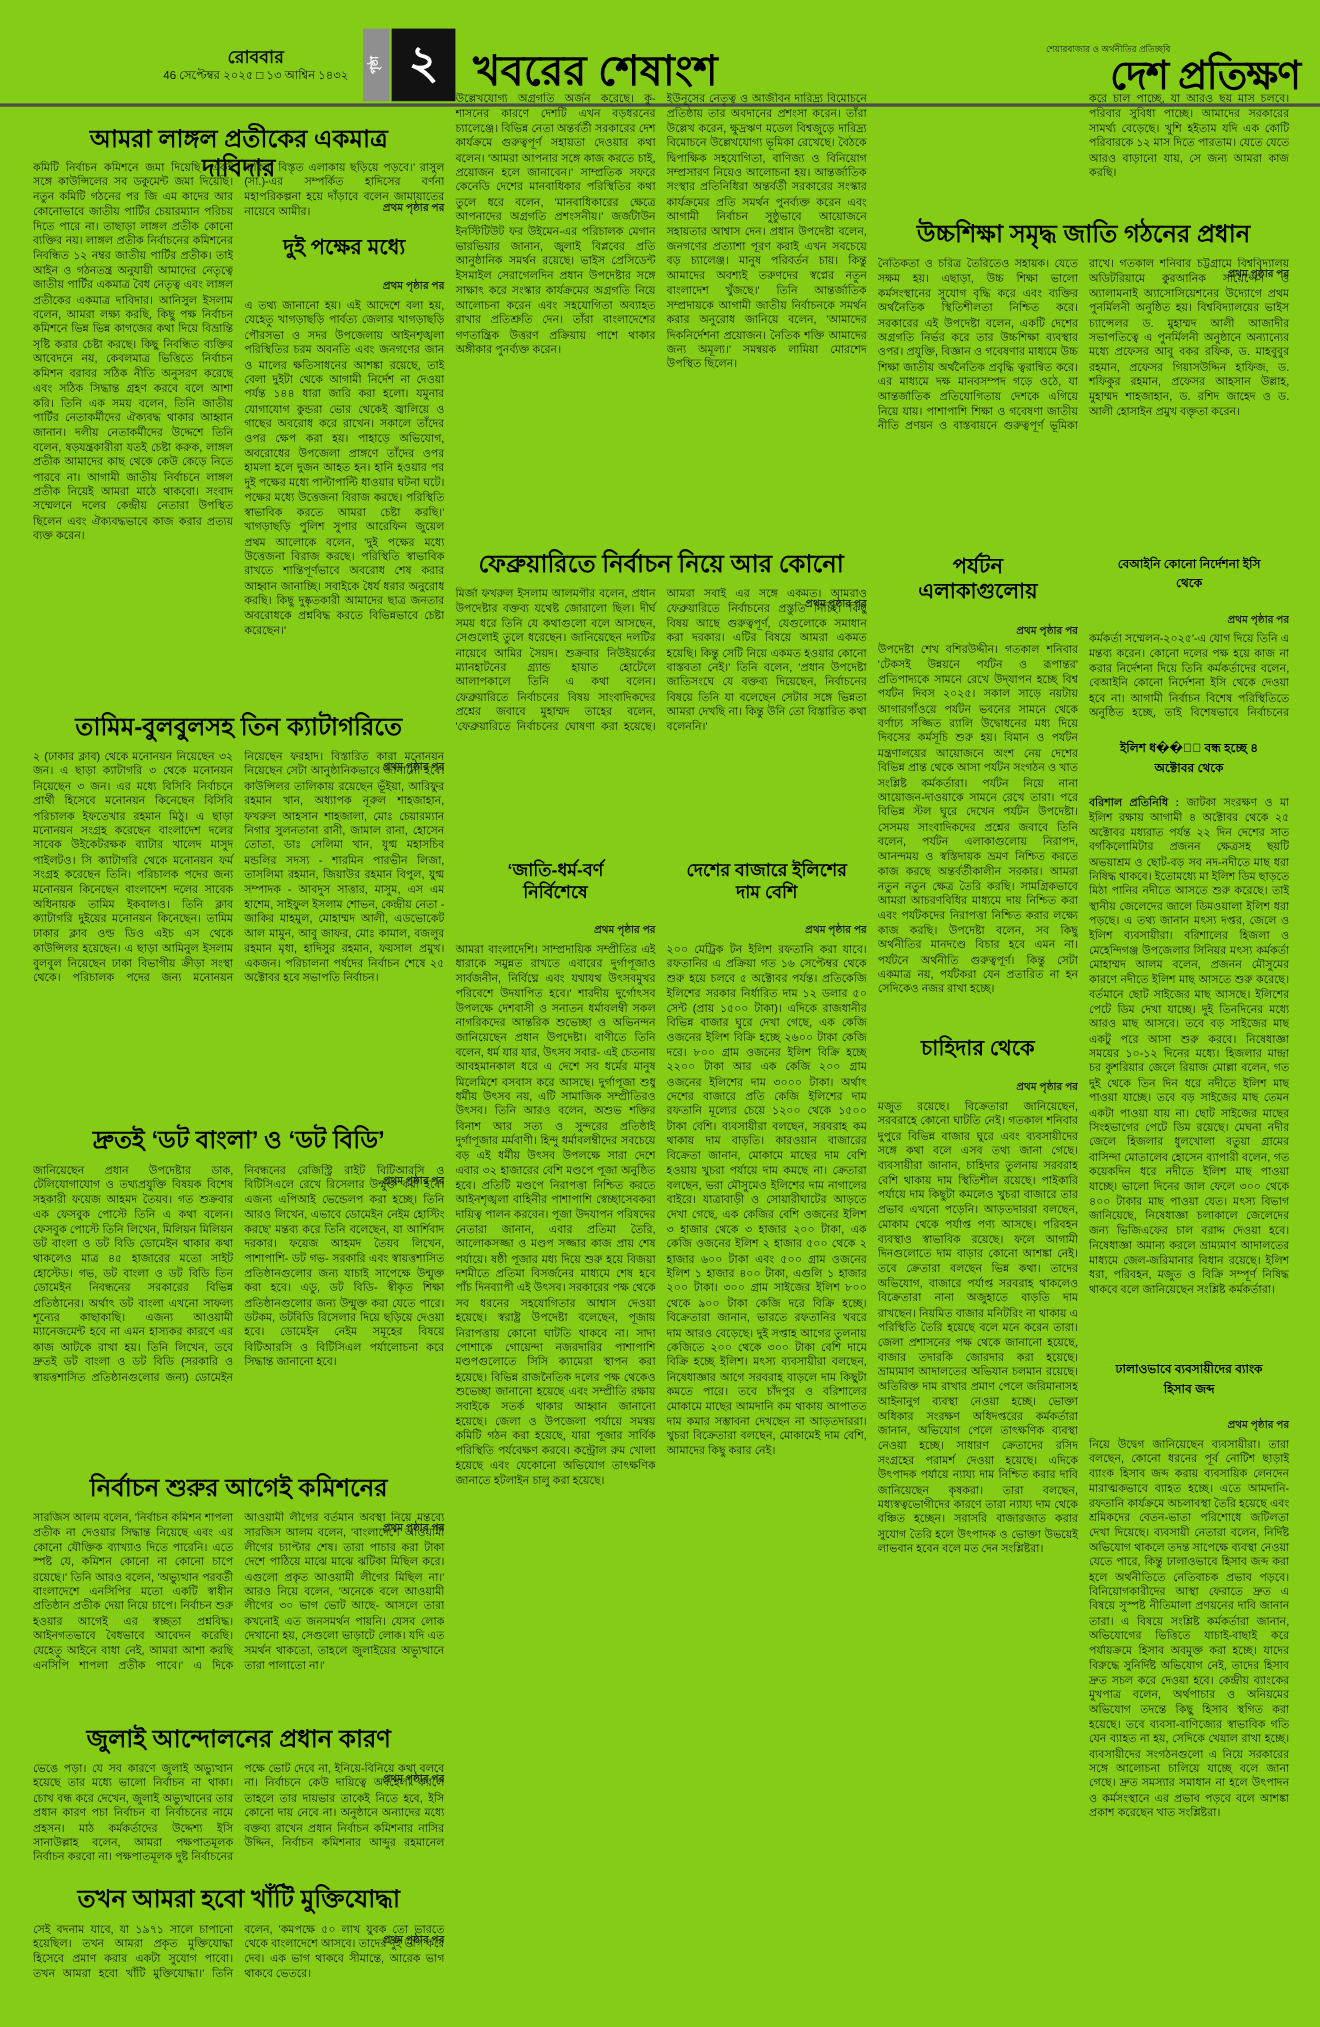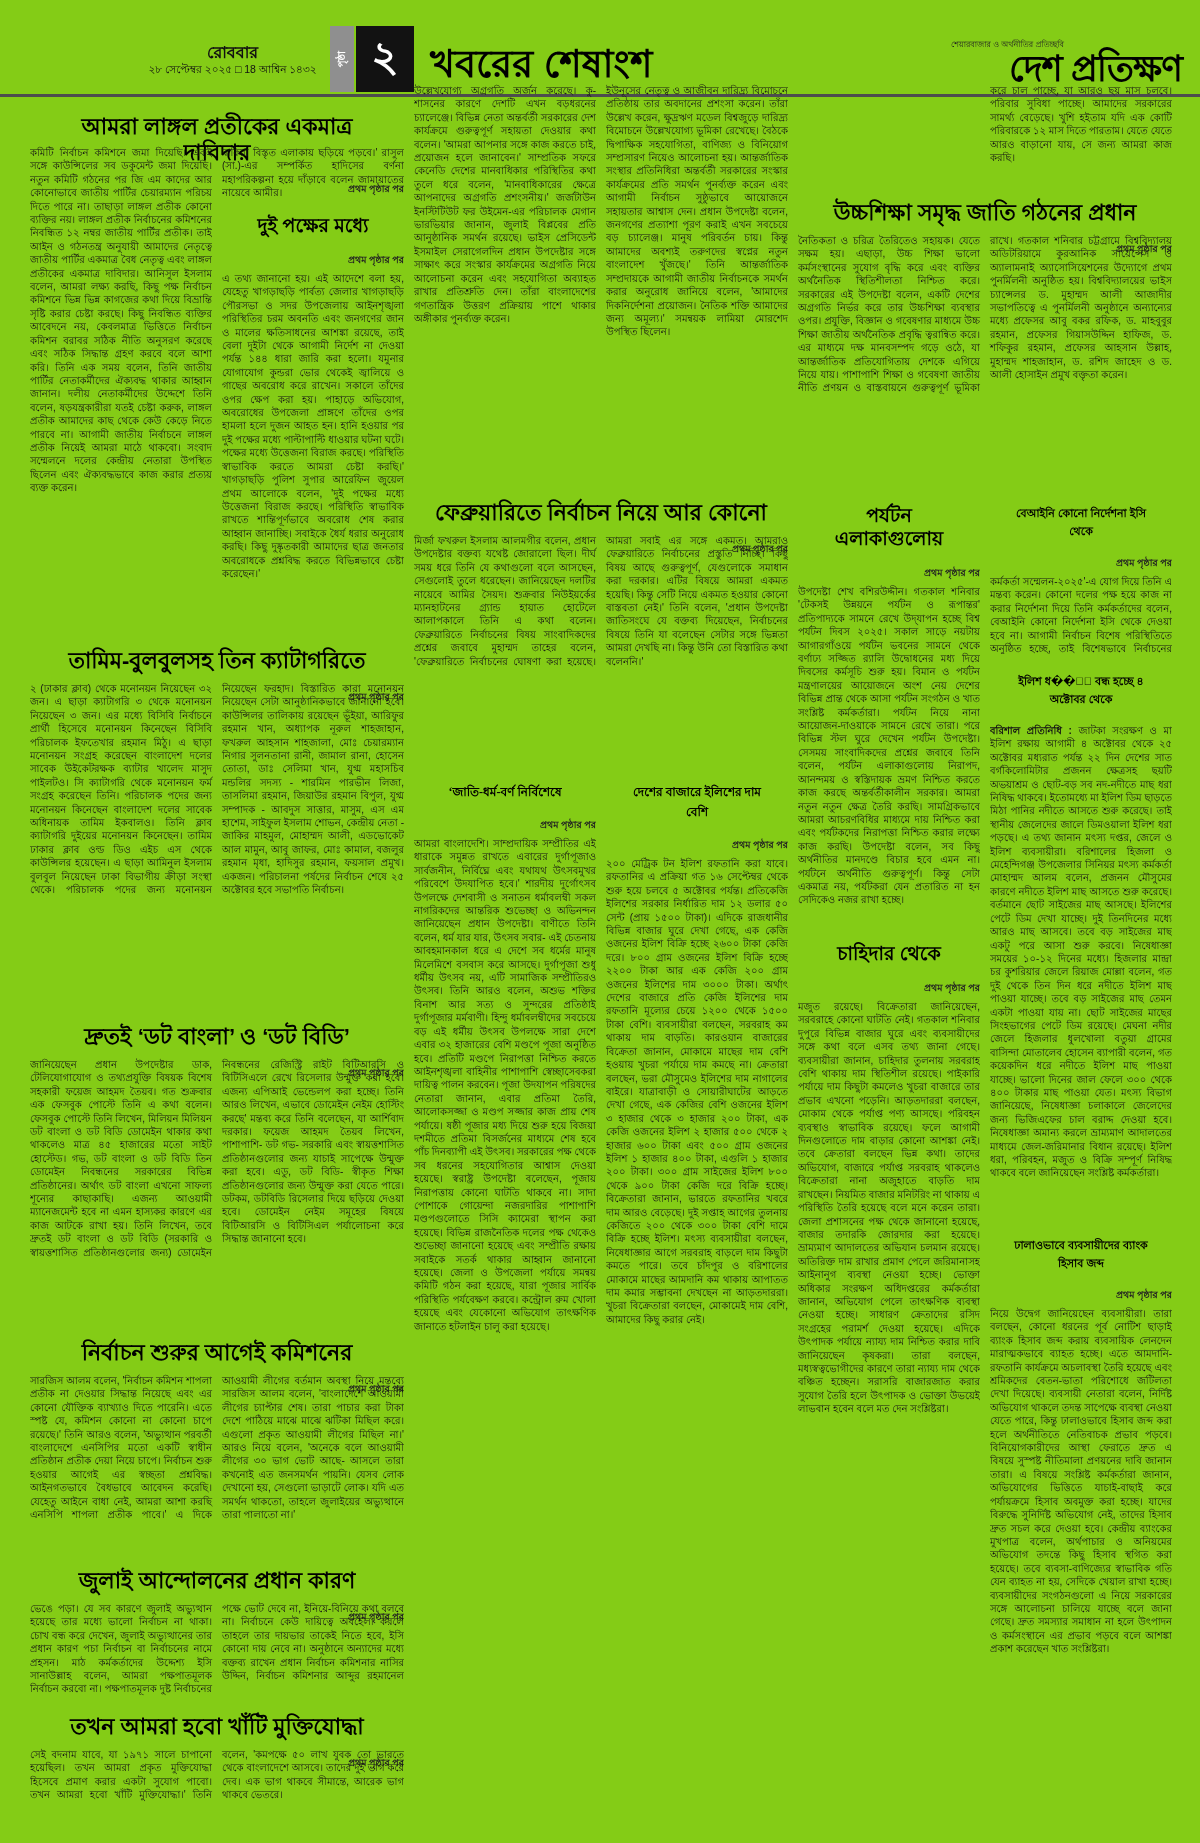--- a/index.html
+++ b/index.html
@@ -4,21 +4,21 @@
 <style>
   html,body{margin:0;padding:0;background:#e8e8e8;}
   #page{position:relative;width:1200px;height:1843px;background:#84cc16;margin:0 auto;overflow:hidden;
         font-family:"Liberation Sans","DejaVu Sans",sans-serif;color:#111;}
   .blk{position:absolute;overflow:hidden;}
   .bd{font-size:10px;line-height:13.4px;text-align:justify;color:#141414;}
   .c2{column-count:2;column-gap:10px;}
   .hd{font-weight:700;text-align:center;color:#000;margin:16px;letter-spacing:0px;}
   .h23{font-size:22px;line-height:26px;}
   .h20{font-size:19px;line-height:23px;text-align:center;}
-  .h17{font-size:12px;line-height:20px;font-family:Liberation Serif, serif;}
+  .h17{font-size:16px;line-height:20px;}
   .h15{font-size:11px;line-height:18px;}
   .sub{font-size:9.5px;font-weight:700;text-align:right;margin:2px 0 4px;color:#222;}
   .byline{font-weight:700;}
   
   #hdr-date{position:absolute;left:140px;top:44px;width:185px;text-align:center;}
   #hdr-weekday{font-weight:700;font-size:16px;line-height:18px;}
   #hdr-dateline{font-size:10.5px;line-height:14px;}
   #page-tab{position:absolute;left:330px;top:26px;width:24px;height:66px;background:#8f8f8f;color:#fff;
             display:flex;align-items:center;justify-content:center;}
   #page-tab span{writing-mode:vertical-rl;transform:rotate(180deg);font-size:10px;font-weight:700;}
@@ -30,21 +30,21 @@
   #logo-name{font-size:36px;line-height:40px;font-weight:900;color:#000;letter-spacing:-1px;}
   #hdr-rule{position:absolute;left:0px;top:94px;width:1200px;height:3px;background:#4d4d4d;}
 </style>
 </head>
 <body>
 
 <div id="page">
 
   <div id="hdr-date">
     <div id="hdr-weekday">রোববার</div>
-    <div id="hdr-dateline">২৮ সেপ্টেম্বর ২০২৫ □ 18 আশ্বিন ১৪৩২</div>
+    <div id="hdr-dateline">46 সেপ্টেম্বর ২০২৫ □ ১৩ আশ্বিন ১৪৩২</div>
   </div>
   <div id="page-tab">
       <span>পৃষ্ঠা</span>
     </div>
   <div id="page-num">২</div>
   <div id="section-title">খবরের শেষাংশ</div>
   <div id="logo">
     <div id="logo-tag">শেয়ারবাজার ও অর্থনীতির প্রতিচ্ছবি</div>
     <div id="logo-name">দেশ প্রতিক্ষণ</div>
   </div>

